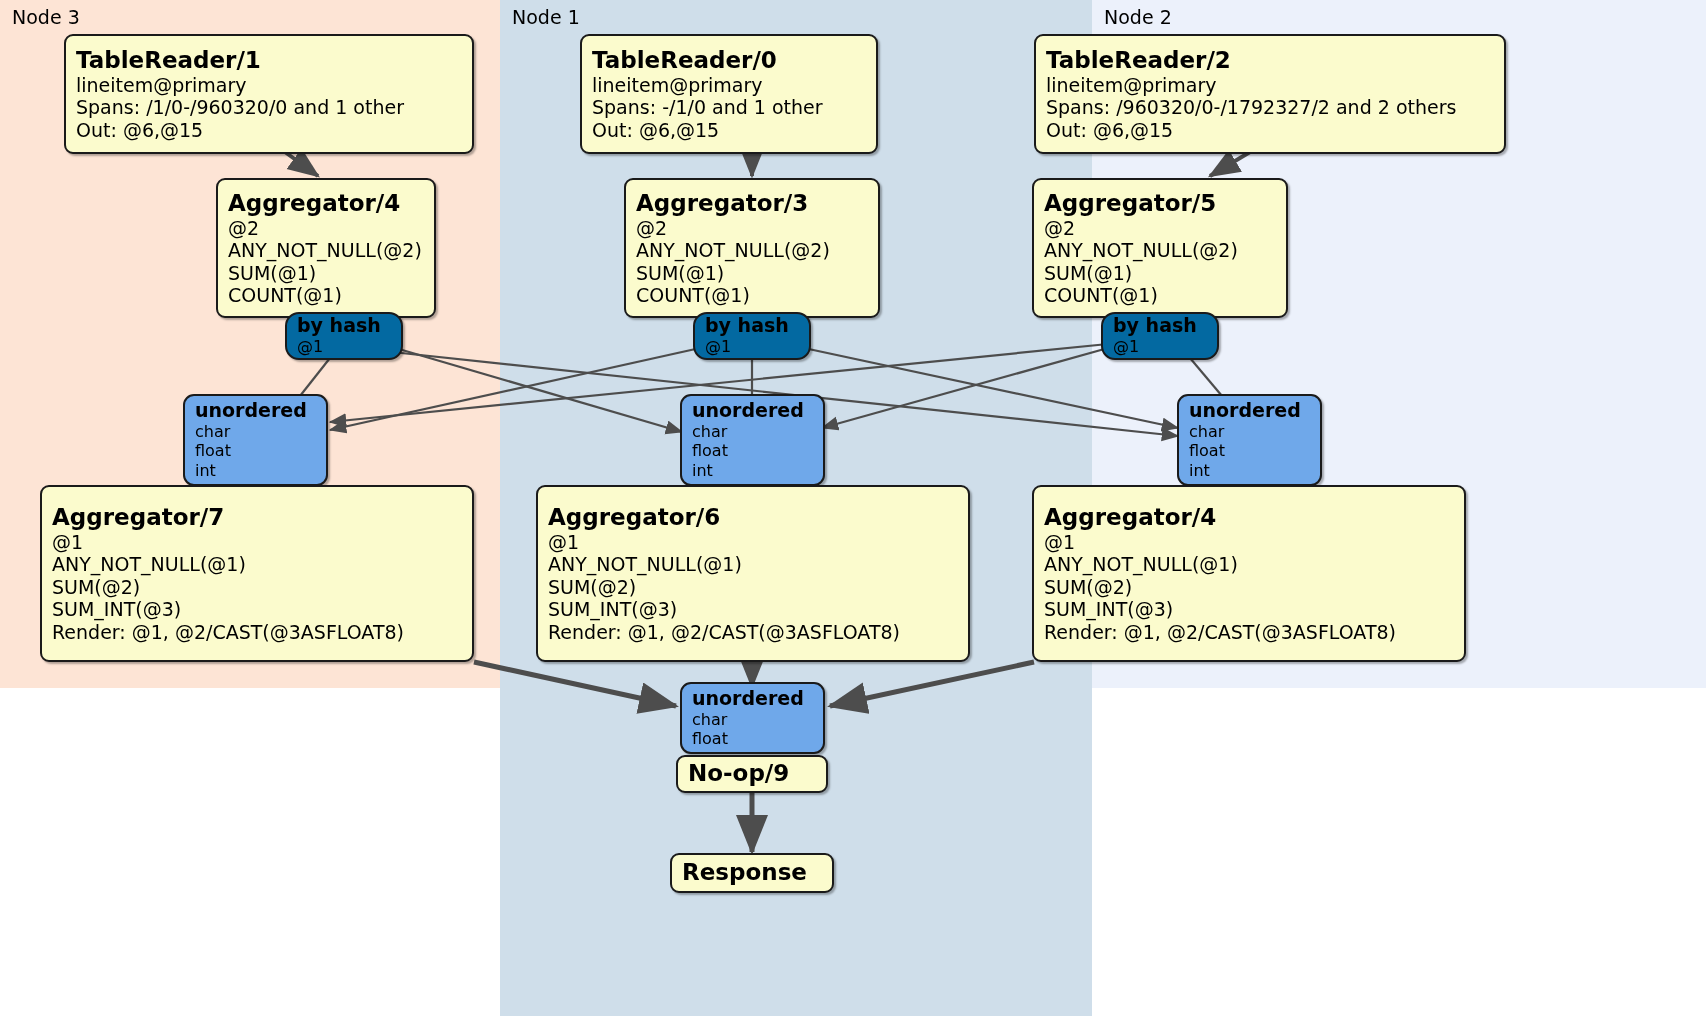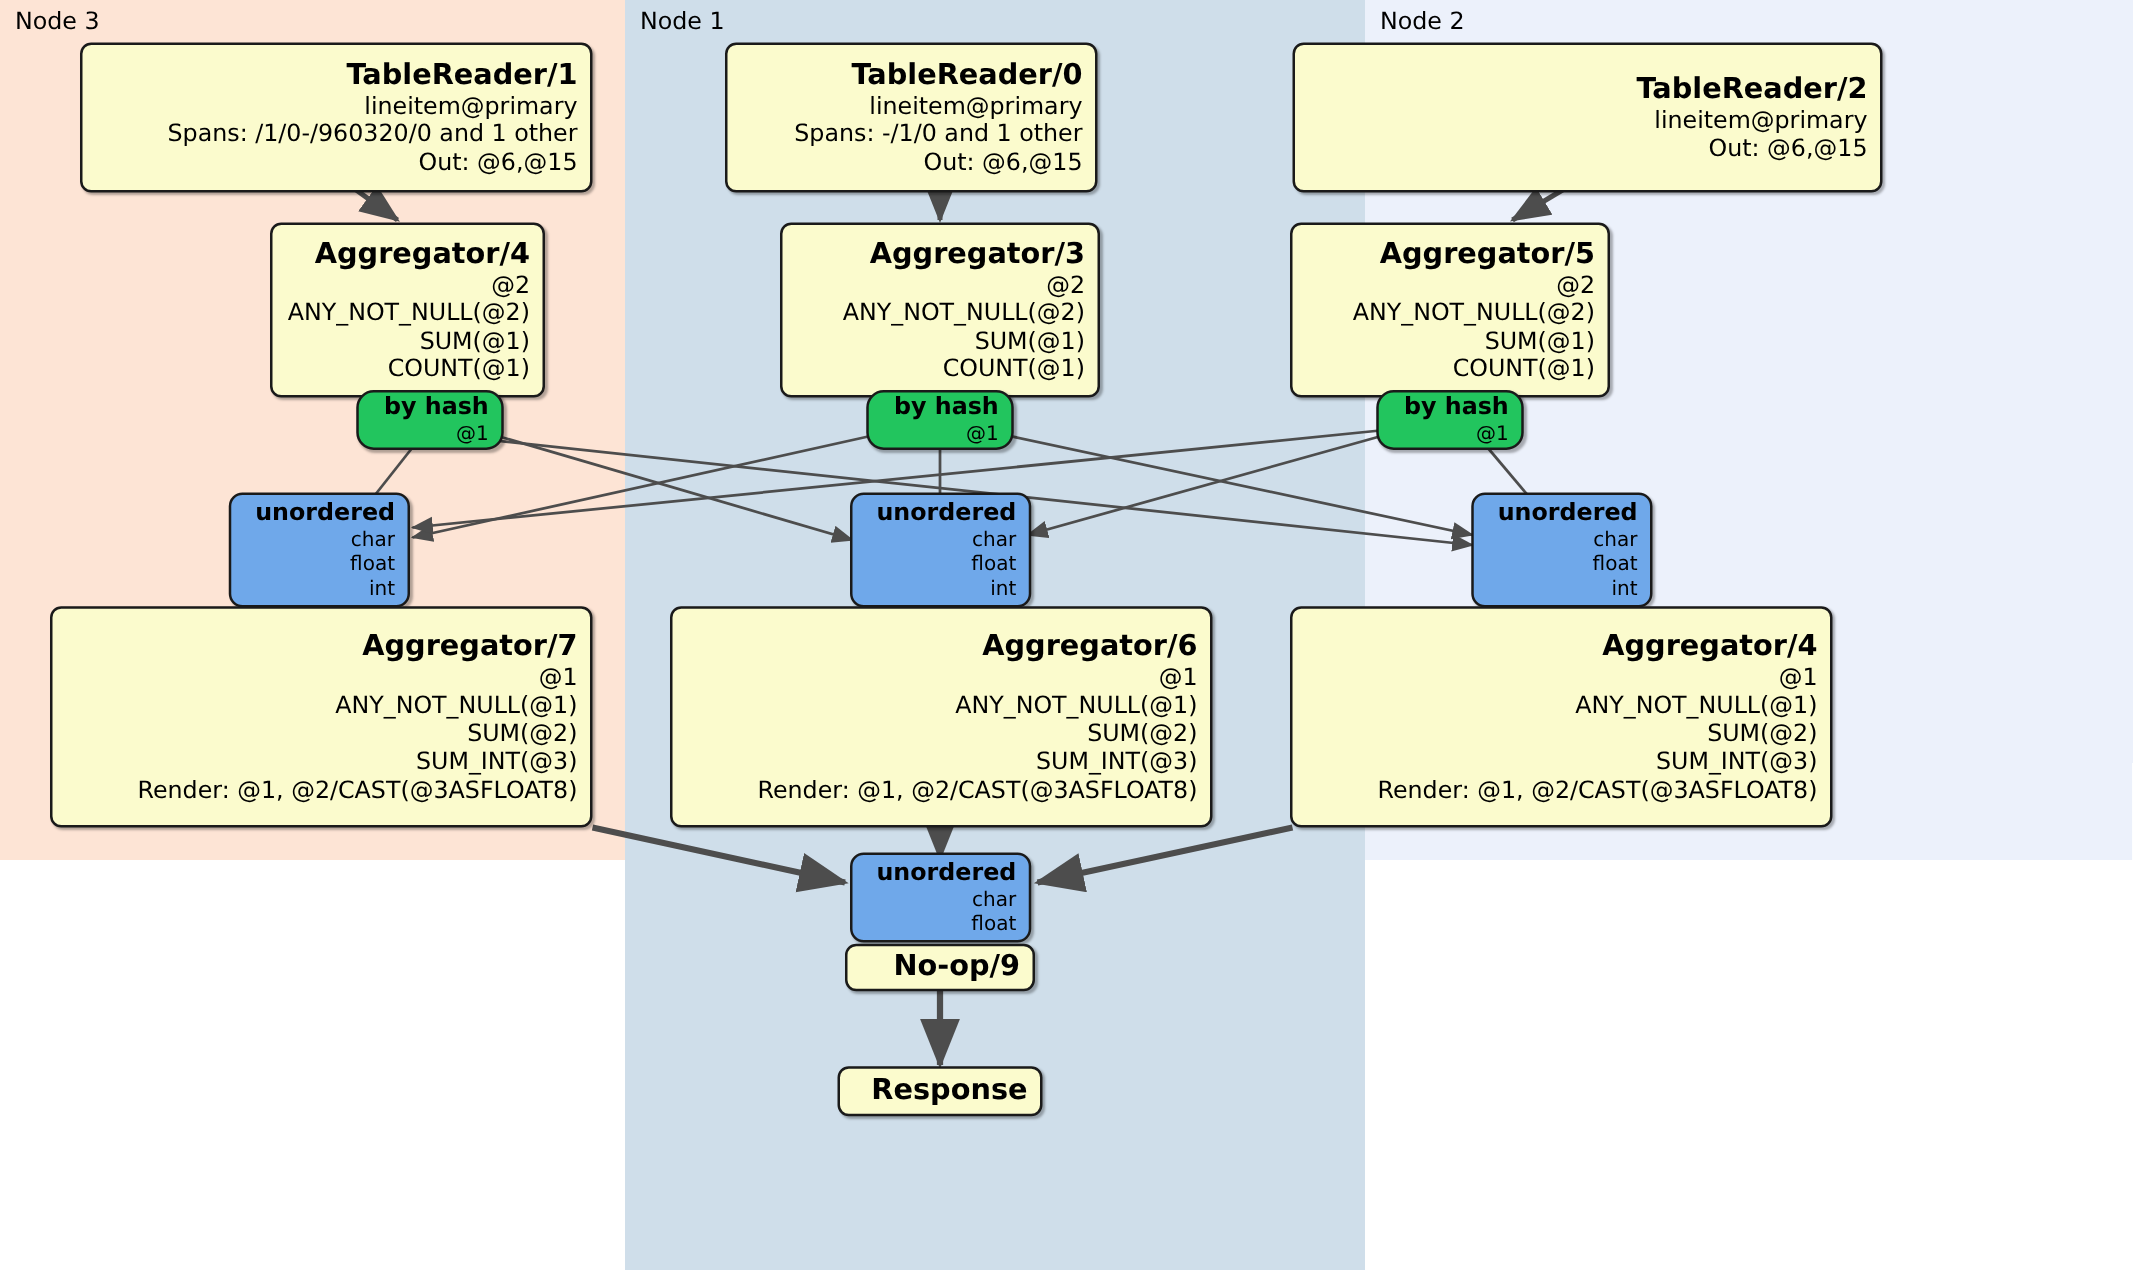--- a/index.html
+++ b/index.html
@@ -41,33 +41,33 @@
     width: 1706px; height: 1016px;
     pointer-events: none;
   }
 
   
   .box {
     position: absolute;
     box-sizing: border-box;
     display: flex;
     flex-direction: column;
-    align-items: flex-end;
+    align-items: flex-start;
     justify-content: center;
     text-align: center;
     border: 2px solid #1a1a1a;
     border-radius: 9px;
     box-shadow: 2px 2px 2px rgba(0,0,0,0.30);
   }
   .proc {
     background: #fbfbcd;
     padding: 4px 10px;
   }
   .router-hash {
-    background: #22c55e;
+    background: #0369a1;
     border-radius: 14px;
     padding: 2px 10px;
   }
   .router-unordered {
     background: #6fa8ea;
     border-radius: 11px;
     padding: 20px 10px;
   }
   .title {
     font-weight: bold;
@@ -169,20 +169,21 @@
   <div class="box proc" style="left:580px; top:34px; width:298px; height:120px;">
     <div class="title">TableReader/0</div>
     <div class="line">lineitem@primary</div>
     <div class="line">Spans: -/1/0 and 1 other</div>
     <div class="line">Out: @6,@15</div>
   </div>
 
   <div class="box proc" style="left:1034px; top:34px; width:472px; height:120px;">
     <div class="title">TableReader/2</div>
     <div class="line">lineitem@primary</div>
+    <div class="line">Spans: /960320/0-/1792327/2 and 2 others</div>
     <div class="line">Out: @6,@15</div>
   </div>
 
   <div class="box proc" style="left:216px; top:178px; width:220px; height:140px;">
     <div class="title">Aggregator/4</div>
     <div class="line">@2</div>
     <div class="line">ANY_NOT_NULL(@2)</div>
     <div class="line">SUM(@1)</div>
     <div class="line">COUNT(@1)</div>
   </div>

